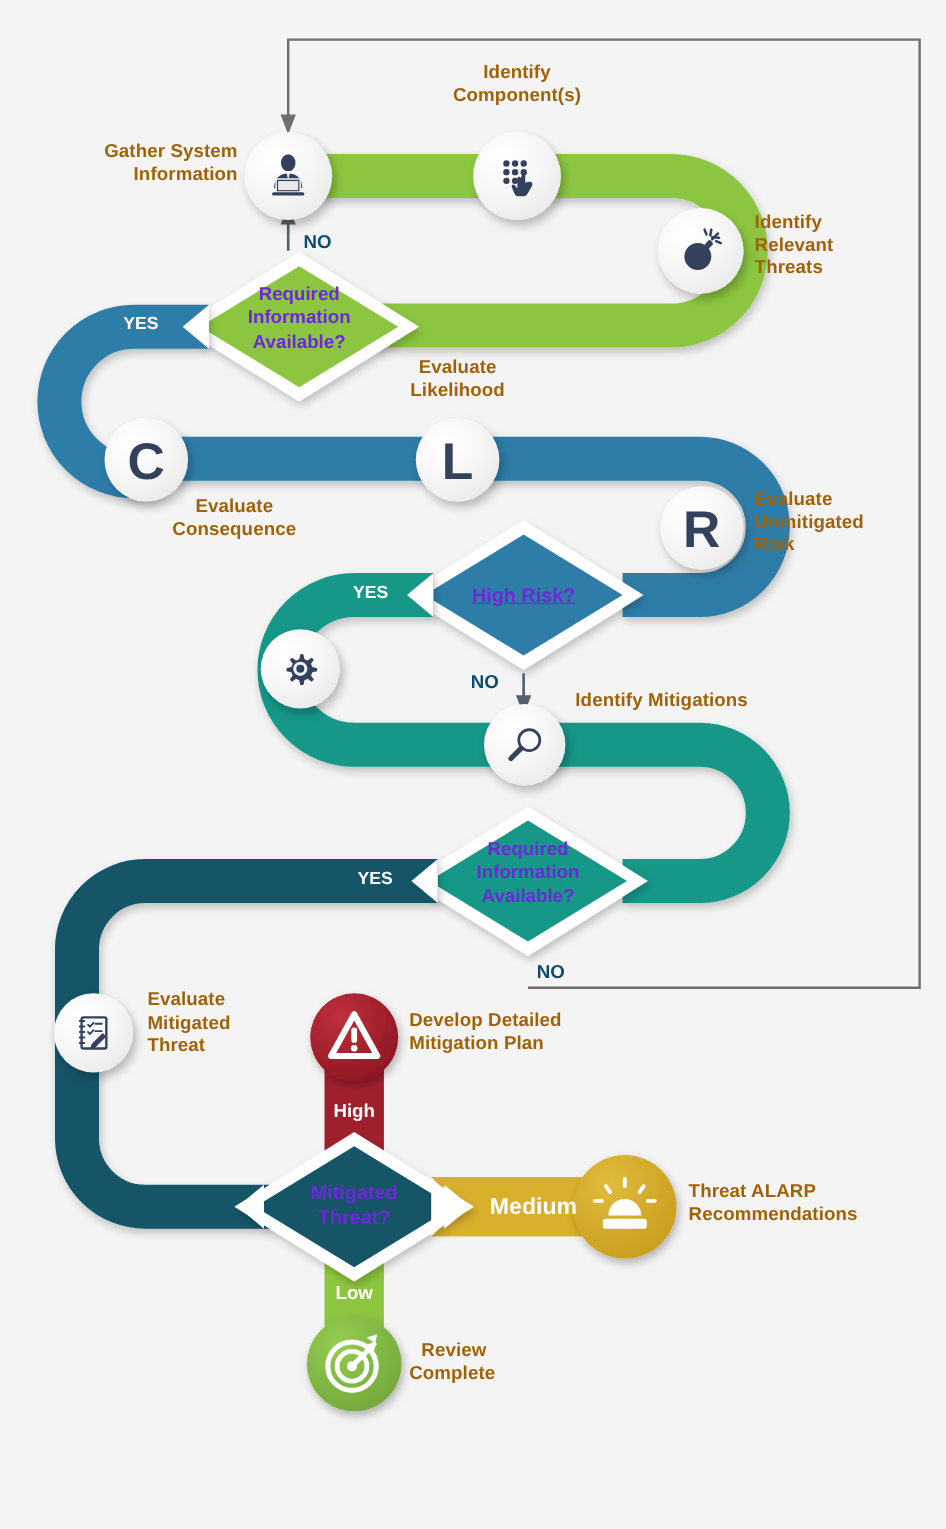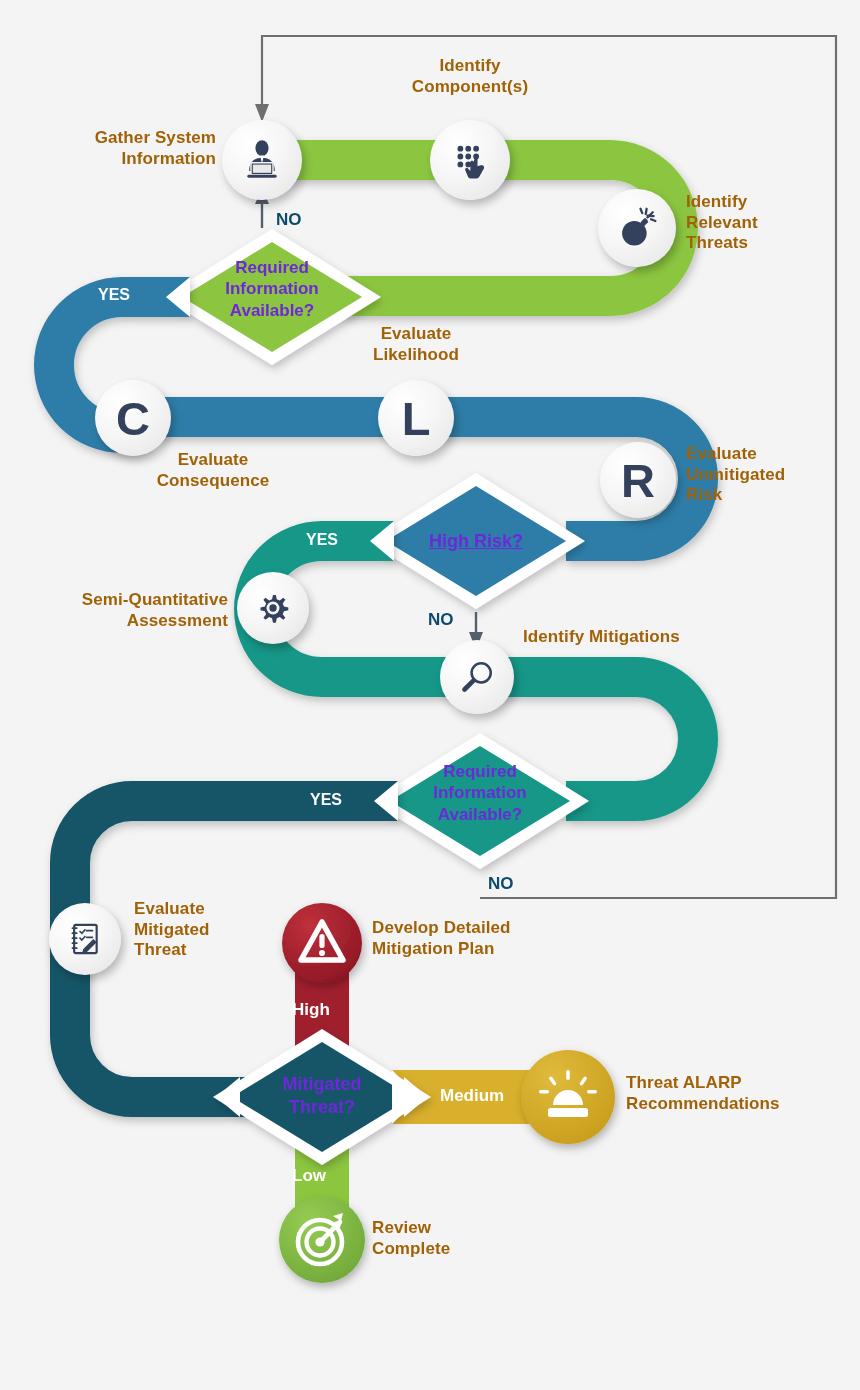--- a/index.html
+++ b/index.html
@@ -4,21 +4,21 @@
 <style>
   html,body{margin:0;padding:0;background:#f4f4f4;}
   body{font-family:"Liberation Sans", sans-serif;}
   #stage{position:relative;width:860px;height:1390px;background:#f4f4f4;overflow:hidden;}
   #flowsvg{position:absolute;left:0;top:0;width:860px;height:1390px;}
   .lbl{position:absolute;color:#a16207;font-weight:bold;line-height:1.22;letter-spacing:.1px;}
   .lbl.c{text-align:center;}
   .lbl.r{text-align:right;}
   .lbl.l{text-align:left;}
   .node-txt{position:absolute;color:#6d28d9;font-weight:bold;text-align:center;line-height:1.25;pointer-events:none;}
-  .path-lbl{position:absolute;color:#ffffff;font-weight:bold;text-align:left;}
+  .path-lbl{position:absolute;color:#ffffff;font-weight:bold;text-align:center;}
   .gray-lbl{position:absolute;color:#0c4a6e;font-weight:bold;}
   .circ{position:absolute;border-radius:50%;display:flex;align-items:center;justify-content:center;}
   .circ-light{background:radial-gradient(circle at 34% 30%, #ffffff 0%, #f6f6f6 45%, #e3e3e3 100%);
     box-shadow:3px 5px 9px rgba(0,0,0,.25);}
   .cletter{font-weight:bold;color:#33415c;font-family:"Liberation Sans",sans-serif;}
   svg.ic{display:block;}
 </style>
 </head>
 <body>
 
@@ -304,24 +304,20 @@
     <span style="white-space:pre-line;">Evaluate
 Likelihood</span>
   </div>
 
   <div class="lbl l" style="left:686px;top:444px;width:160px;font-size:17px;">
     <span style="white-space:pre-line;">Evaluate
 Unmitigated
 Risk</span>
   </div>
 
-  <div class="lbl r" style="left:28px;top:590px;width:200px;font-size:17px;">
-    <span style="white-space:pre-line;">Semi-Quantitative
-Assessment</span>
-  </div>
 
   <div class="lbl l" style="left:523px;top:627px;width:230px;font-size:17px;">
     <span style="white-space:pre-line;">Identify Mitigations</span>
   </div>
 
   <div class="lbl l" style="left:134px;top:899px;width:160px;font-size:17px;">
     <span style="white-space:pre-line;">Evaluate
 Mitigated
 Threat</span>
   </div>
@@ -330,21 +326,21 @@
     <span style="white-space:pre-line;margin-top:21px;">Develop Detailed
 Mitigation Plan</span>
   </div>
 
   <div class="lbl l" style="left:626px;top:1073px;width:220px;font-size:17px;">
     <span style="white-space:pre-line;">Threat ALARP
 Recommendations</span>
   </div>
 
   <div class="lbl l" style="left:372px;top:1218px;width:160px;font-size:17px;">
-    <span style="white-space:pre-line;">Review
+    <span style="white-space:pre-line;margin-left:11px;">Review
 Complete</span>
   </div>
 
   <div class="node-txt" style="left:192px;top:257px;width:160px;font-size:17px;">
     <span style="white-space:pre-line;">Required
 Information
 Available?</span>
   </div>
 
   <div class="node-txt" style="left:396px;top:530px;width:160px;font-size:18px;">
@@ -369,17 +365,17 @@
   <div class="path-lbl" style="left:306px;top:531px;width:62px;font-size:16px;">YES</div>
 
   <div class="gray-lbl" style="left:428px;top:610px;font-size:17px;">NO</div>
 
   <div class="path-lbl" style="left:310px;top:791px;width:62px;font-size:16px;">YES</div>
 
   <div class="gray-lbl" style="left:488px;top:874px;font-size:17px;">NO</div>
 
   <div class="path-lbl" style="left:292px;top:1000px;width:60px;font-size:17px;">High</div>
 
-  <div class="path-lbl" style="left:440px;top:1086px;width:90px;font-size:17px;">Medium</div>
+  <div class="path-lbl" style="left:440px;top:1086px;width:90px;font-size:21px;">Medium</div>
 
   <div class="path-lbl" style="left:292px;top:1166px;width:60px;font-size:17px;">Low</div>
 
 </div>
 
 </body></html>

